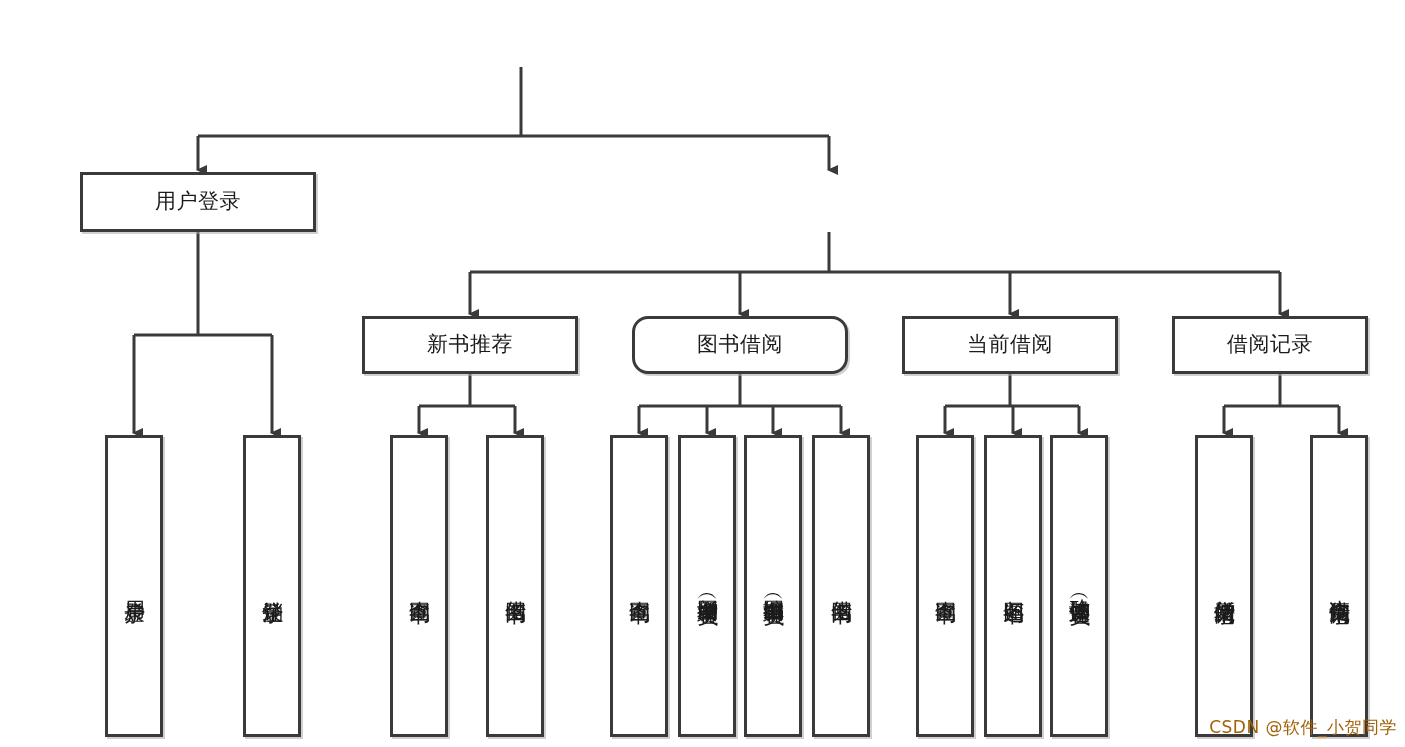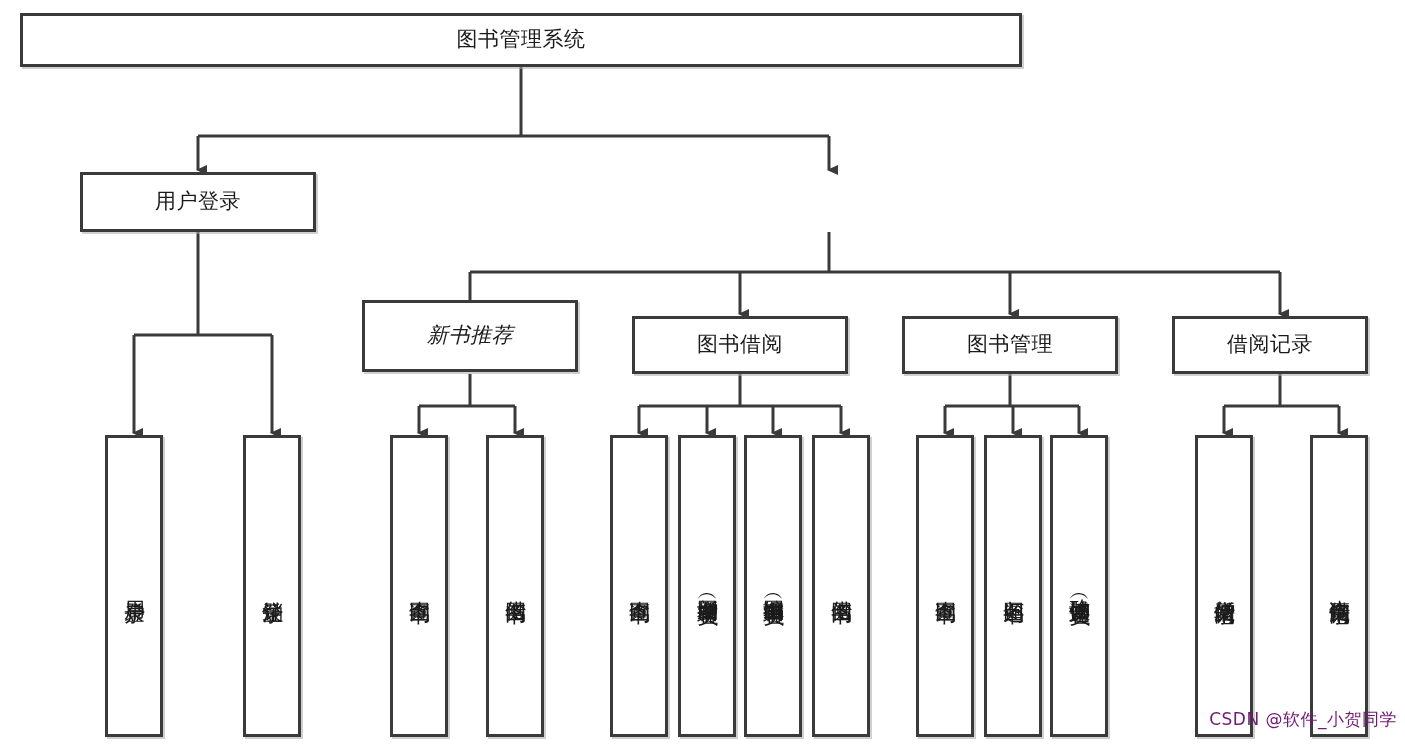--- a/index.html
+++ b/index.html
@@ -59,23 +59,23 @@
     position: absolute;
     left: 0;
     top: 0;
     width: 1405px;
     height: 747px;
     pointer-events: none;
   }
   #watermark {
     position: absolute;
     right: 8px;
-    bottom: 16px;
+    bottom: 8px;
     font-size: 17px;
-    color: #701a75;
+    color: #a16207;
     white-space: nowrap;
     letter-spacing: 0.5px;
   }
 </style>
 </head>
 <body>
 
 <div id="diagram-root">
 
   <svg id="connectors" viewBox="0 0 1405 747" width="1405" height="747" xmlns="http://www.w3.org/2000/svg">
@@ -114,36 +114,33 @@
         <line x1="945" y1="406" x2="945" y2="433" marker-end="url(#arrowhead)"></line>
         <line x1="1013" y1="406" x2="1013" y2="433" marker-end="url(#arrowhead)"></line>
         <line x1="1079" y1="406" x2="1079" y2="433" marker-end="url(#arrowhead)"></line>
         <line x1="1280" y1="374" x2="1280" y2="406"></line>
         <line x1="1224" y1="406" x2="1339" y2="406"></line>
         <line x1="1224" y1="406" x2="1224" y2="433" marker-end="url(#arrowhead)"></line>
         <line x1="1339" y1="406" x2="1339" y2="433" marker-end="url(#arrowhead)"></line>
       </g>
   </svg>
 
-  <div class="node-box shadowed" style="left: 20px; top: 13px; width: 1002px; height: 54px;">
-    <span class="node-label-h">图书管理系统</span>
-  </div>
 
   <div class="node-box shadowed" style="left: 80px; top: 172px; width: 236px; height: 60px;">
     <span class="node-label-h">用户登录</span>
   </div>
 
-  <div class="node-box shadowed" style="left: 362px; top: 300px; width: 216px; height: 72px; font-style: italic;">
+  <div class="node-box shadowed" style="left: 362px; top: 316px; width: 216px; height: 58px;">
     <span class="node-label-h">新书推荐</span>
   </div>
-  <div class="node-box shadowed" style="left: 632px; top: 316px; width: 216px; height: 58px;">
+  <div class="node-box shadowed" style="left: 632px; top: 316px; width: 216px; height: 58px; border-radius: 16px;">
     <span class="node-label-h">图书借阅</span>
   </div>
   <div class="node-box shadowed" style="left: 902px; top: 316px; width: 216px; height: 58px;">
-    <span class="node-label-h">图书管理</span>
+    <span class="node-label-h">当前借阅</span>
   </div>
   <div class="node-box shadowed" style="left: 1172px; top: 316px; width: 196px; height: 58px;">
     <span class="node-label-h">借阅记录</span>
   </div>
 
   <div class="node-box vertical shadowed" style="left: 105px; top: 435px; width: 58px; height: 302px;">
     <span class="node-label-v">用户登录</span>
   </div>
   <div class="node-box vertical shadowed" style="left: 243px; top: 435px; width: 58px; height: 302px;">
     <span class="node-label-v">注销登录</span>

